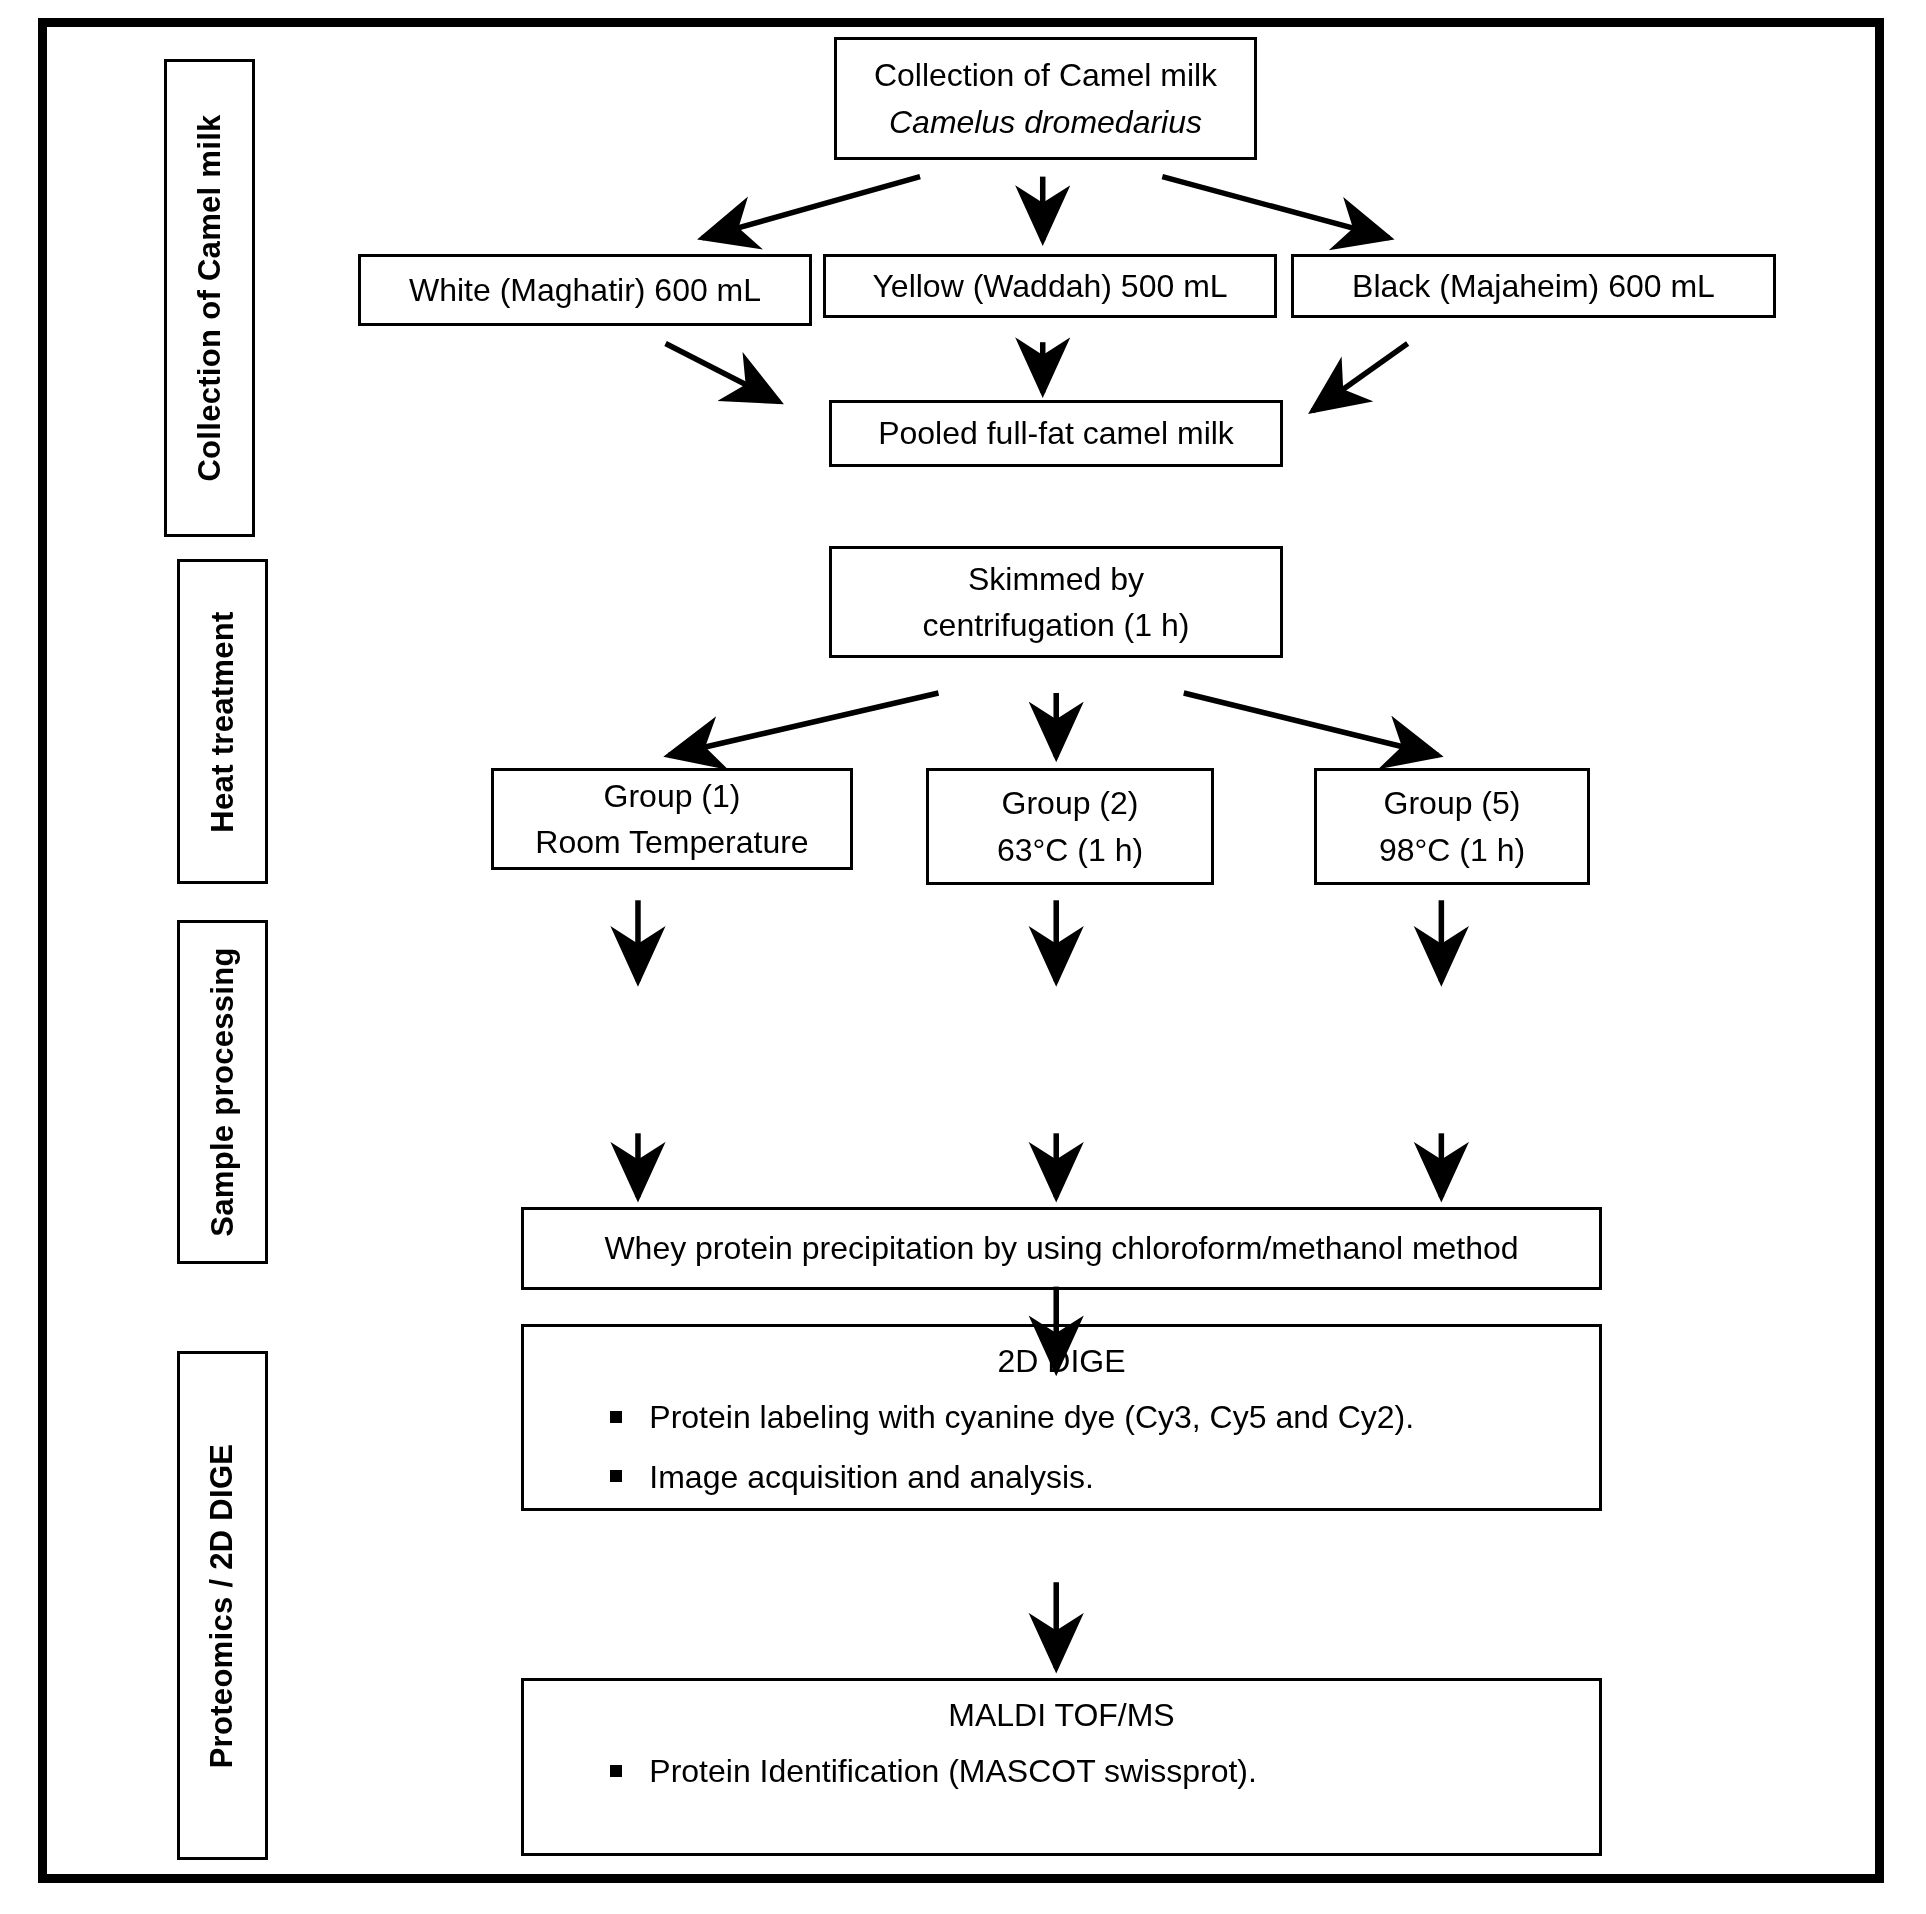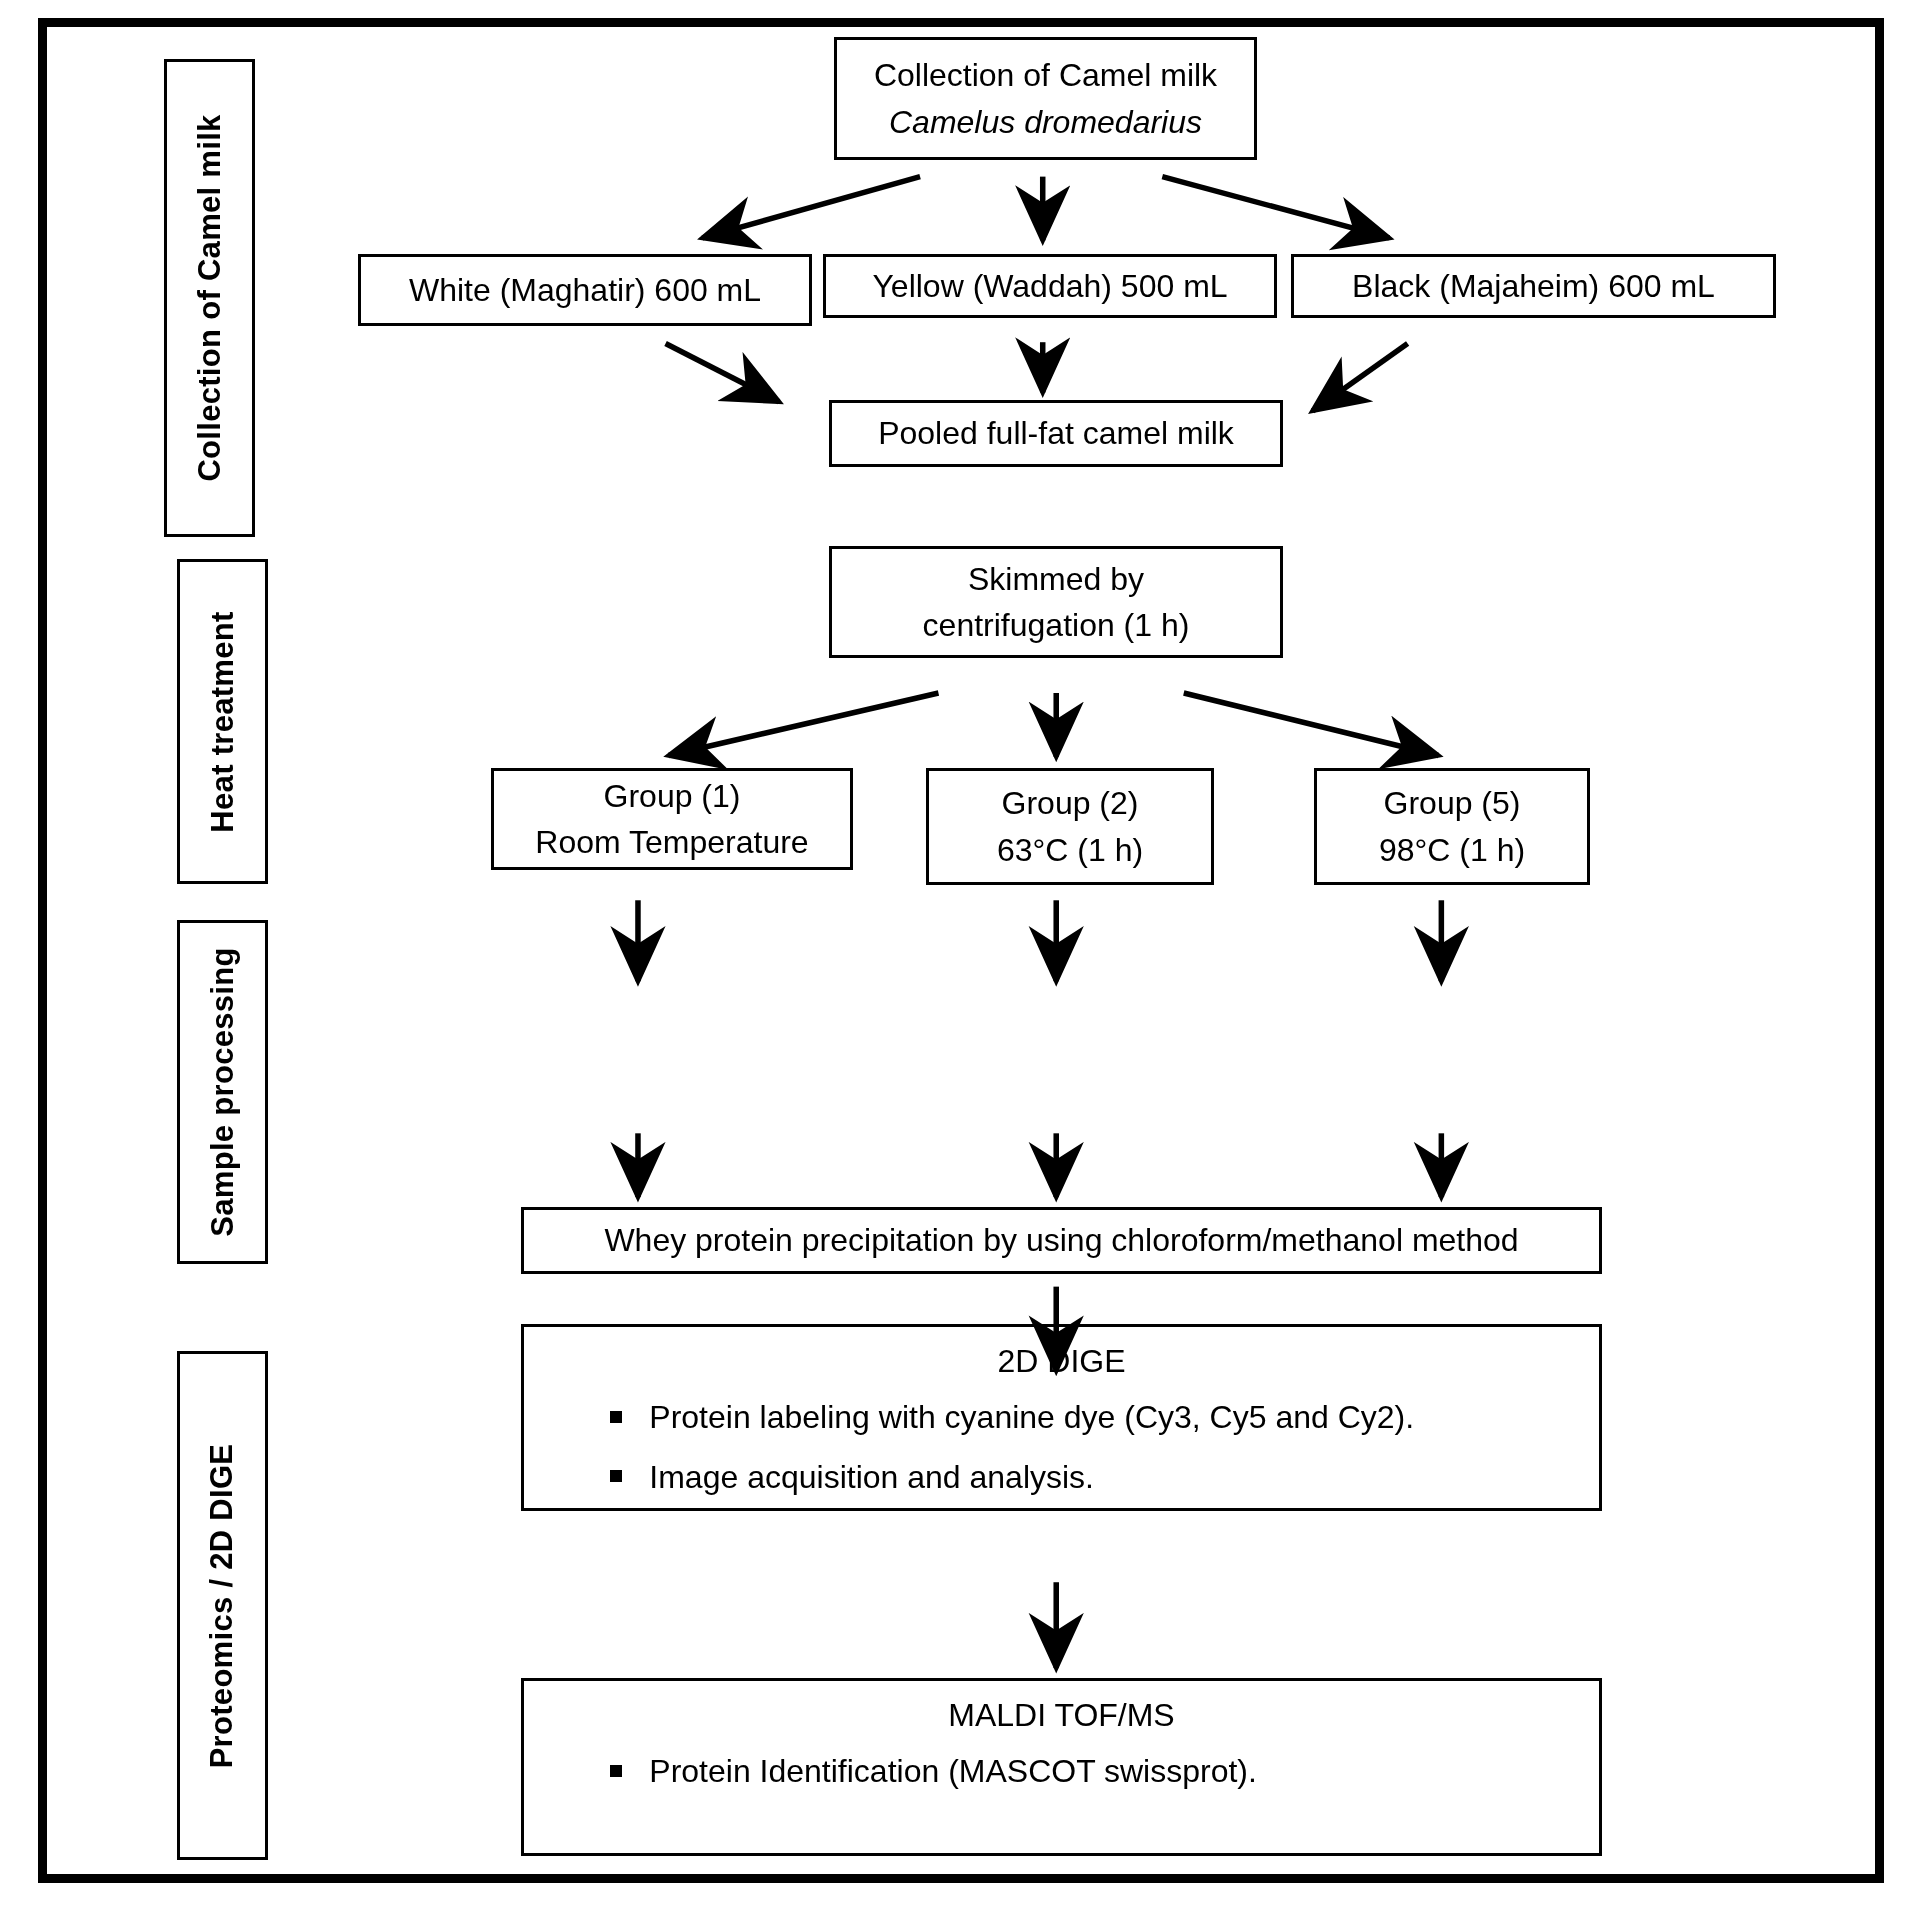--- a/index.html
+++ b/index.html
@@ -169,21 +169,21 @@
     <span class="line">Group (2)</span>
     <span class="line">63°C (1 h)</span>
   </div>
 
   <div class="fbox" style="left:1314px; top:768px; width:276px; height:117px;">
     <span class="line">Group (5)</span>
     <span class="line">98°C (1 h)</span>
   </div>
 
 
-  <div class="fbox" style="left:521px; top:1207px; width:1081px; height:67px;">
+  <div class="fbox" style="left:521px; top:1207px; width:1081px; height:83px;">
     <span class="line">Whey protein precipitation by using chloroform/methanol method</span>
   </div>
 
   <div class="listbox" style="left:521px; top:1324px; width:1081px; height:187px;">
     <div class="hdr">2D DIGE</div>
     <ul class="bullets">
       <li>
         <span class="sq"></span>
         <span>Protein labeling with cyanine dye (Cy3, Cy5 and  Cy2).</span>
       </li>

